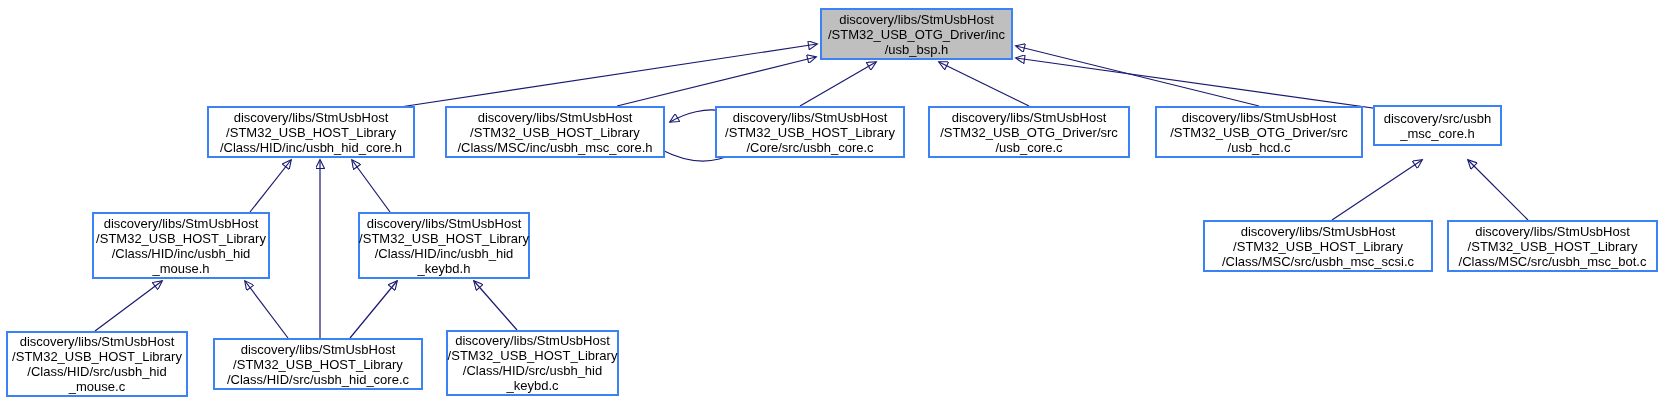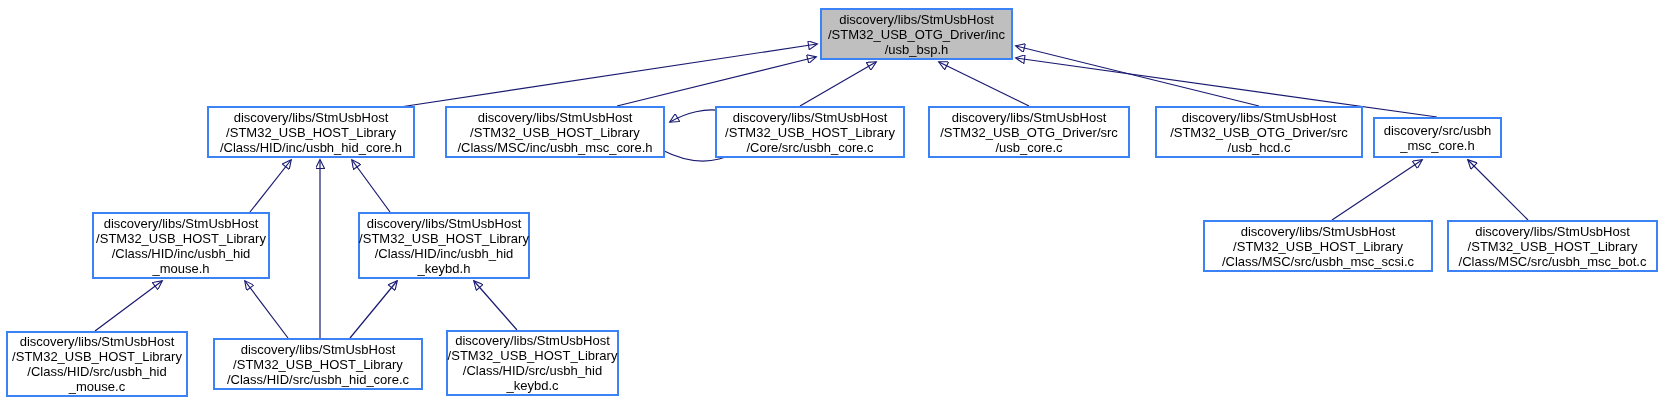--- a/index.html
+++ b/index.html
@@ -79,21 +79,21 @@
 /STM32_USB_OTG_Driver/src
 /usb_core.c</span>
   </div>
 
   <div class="node" style="left:1155px;top:106px;width:208px;height:52px">
     <span class="lbl">discovery/libs/StmUsbHost
 /STM32_USB_OTG_Driver/src
 /usb_hcd.c</span>
   </div>
 
-  <div class="node" style="left:1373px;top:117px;width:129px;height:41px">
+  <div class="node" style="left:1373px;top:105px;width:129px;height:41px">
     <span class="lbl">discovery/src/usbh
 _msc_core.h</span>
   </div>
 
   <div class="node" style="left:92px;top:212px;width:178px;height:67px">
     <span class="lbl">discovery/libs/StmUsbHost
 /STM32_USB_HOST_Library
 /Class/HID/inc/usbh_hid
 _mouse.h</span>
   </div>

